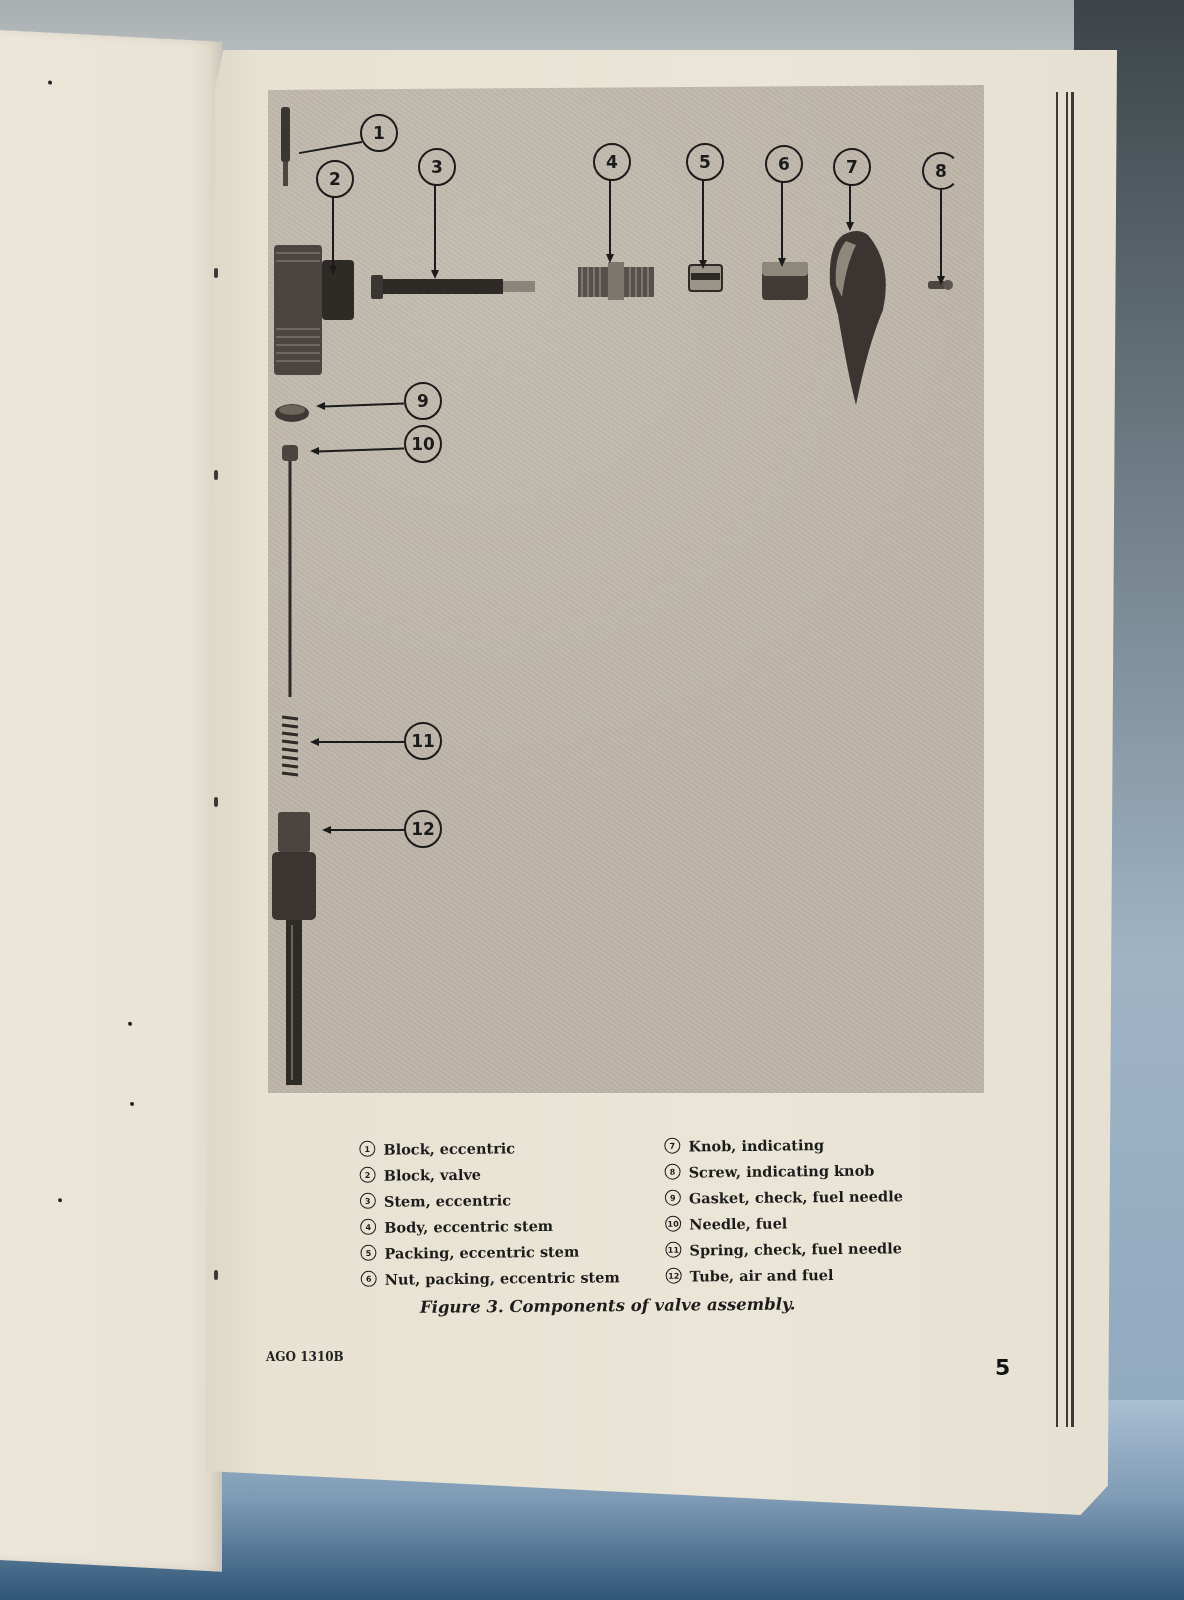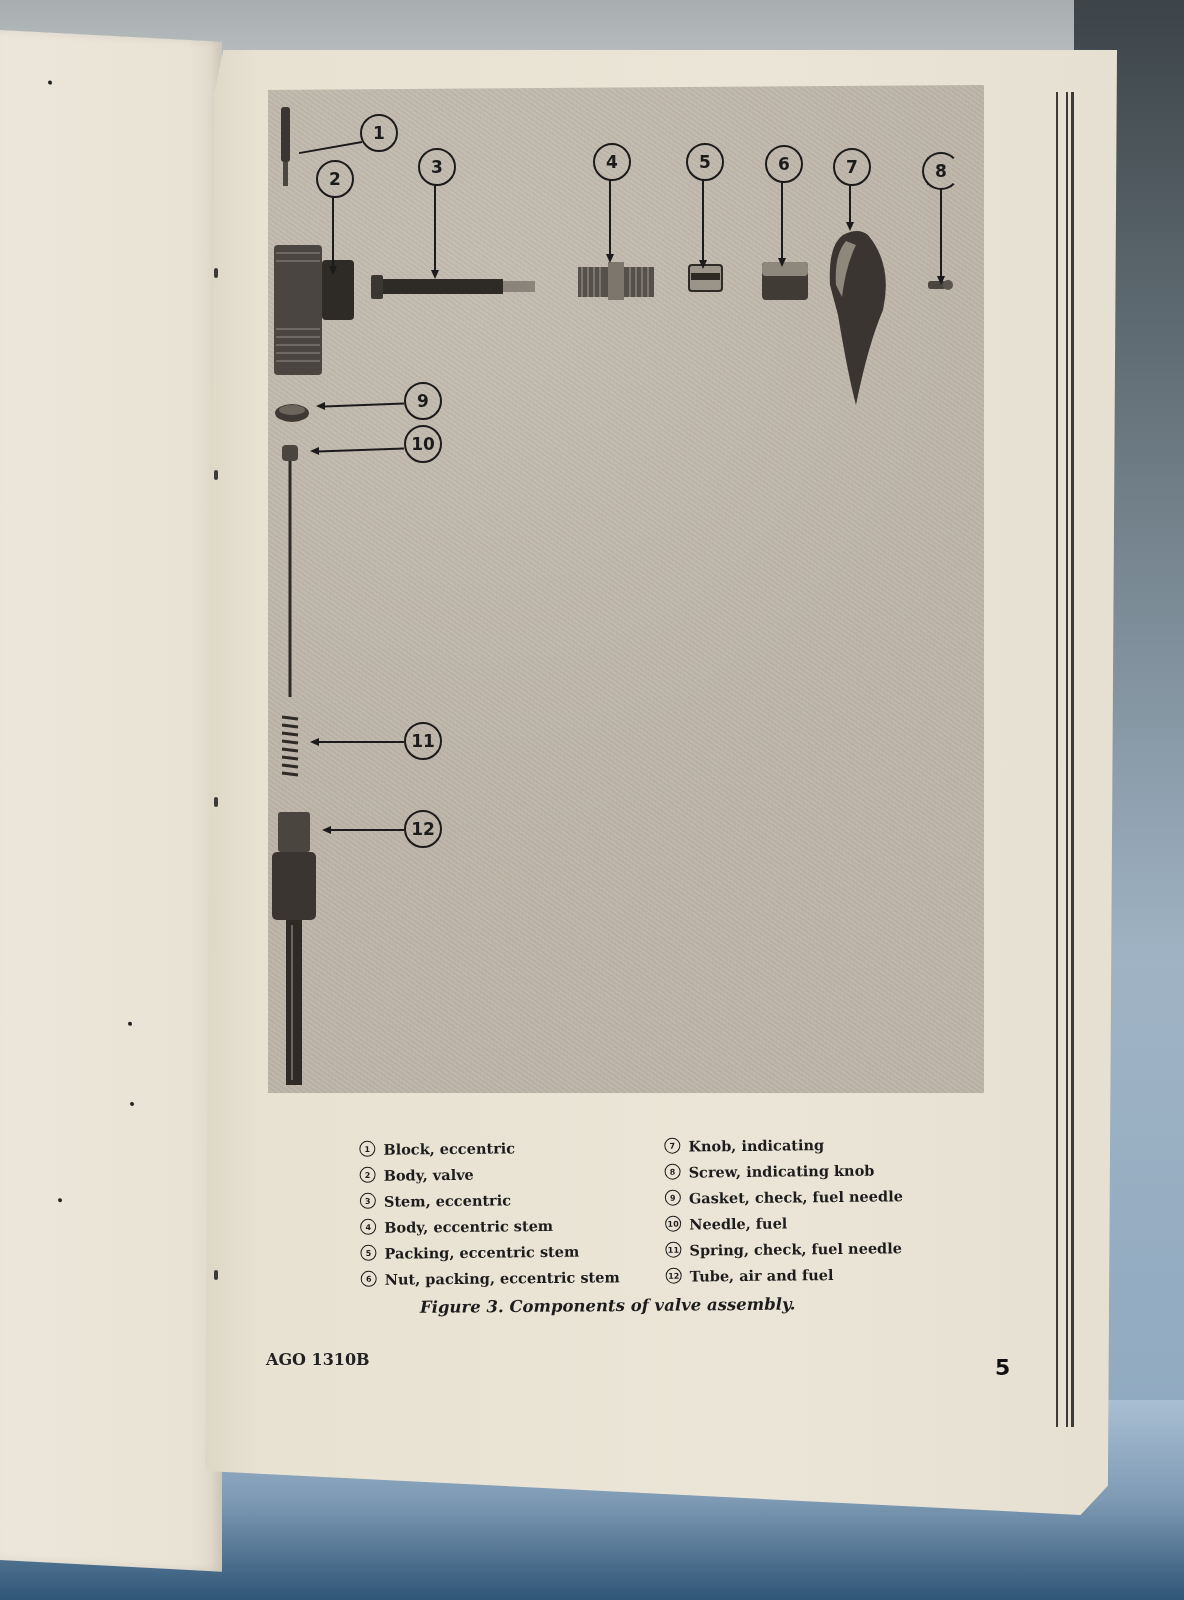--- a/index.html
+++ b/index.html
@@ -68,21 +68,21 @@
     display: inline-flex; width: 14px; height: 14px; border: 1.6px solid #1c1c1c; border-radius: 50%;
     align-items: center; justify-content: center; font-size: 8px; margin-right: 8px; font-family: "DejaVu Sans", sans-serif;
   }
   .caption {
     position: absolute; left: 420px; top: 1296px; width: 420px;
     font-family: "DejaVu Serif", serif; font-style: italic; font-weight: bold; font-size: 16.5px; color: #1c1c1c;
     transform: rotate(-0.5deg);
   }
   .footer-left {
     position: absolute; left: 266px; top: 1350px;
-    font-family: "DejaVu Serif", serif; font-weight: bold; font-size: 16px; color: #222;
+    font-family: "DejaVu Serif", serif; font-weight: bold; font-size: 12px; color: #222;
   }
   .page-number {
     position: absolute; left: 995px; top: 1355px;
     font-family: "DejaVu Sans", sans-serif; font-weight: bold; font-size: 22px; color: #111;
   }
   .rule { position: absolute; top: 92px; height: 1335px; background: #3c3a36; }
 </style>
 </head>
 <body>
 
@@ -228,21 +228,21 @@
       <span class="legend-num">1</span>
       <span>Block, eccentric</span>
     </div>
   <div class="legend-item">
       <span class="legend-num">7</span>
       <span>Knob, indicating</span>
     </div>
 
   <div class="legend-item">
       <span class="legend-num">2</span>
-      <span>Body, valve</span>
+      <span>Block, valve</span>
     </div>
   <div class="legend-item">
       <span class="legend-num">8</span>
       <span>Screw, indicating knob</span>
     </div>
 
   <div class="legend-item">
       <span class="legend-num">3</span>
       <span>Stem, eccentric</span>
     </div>

